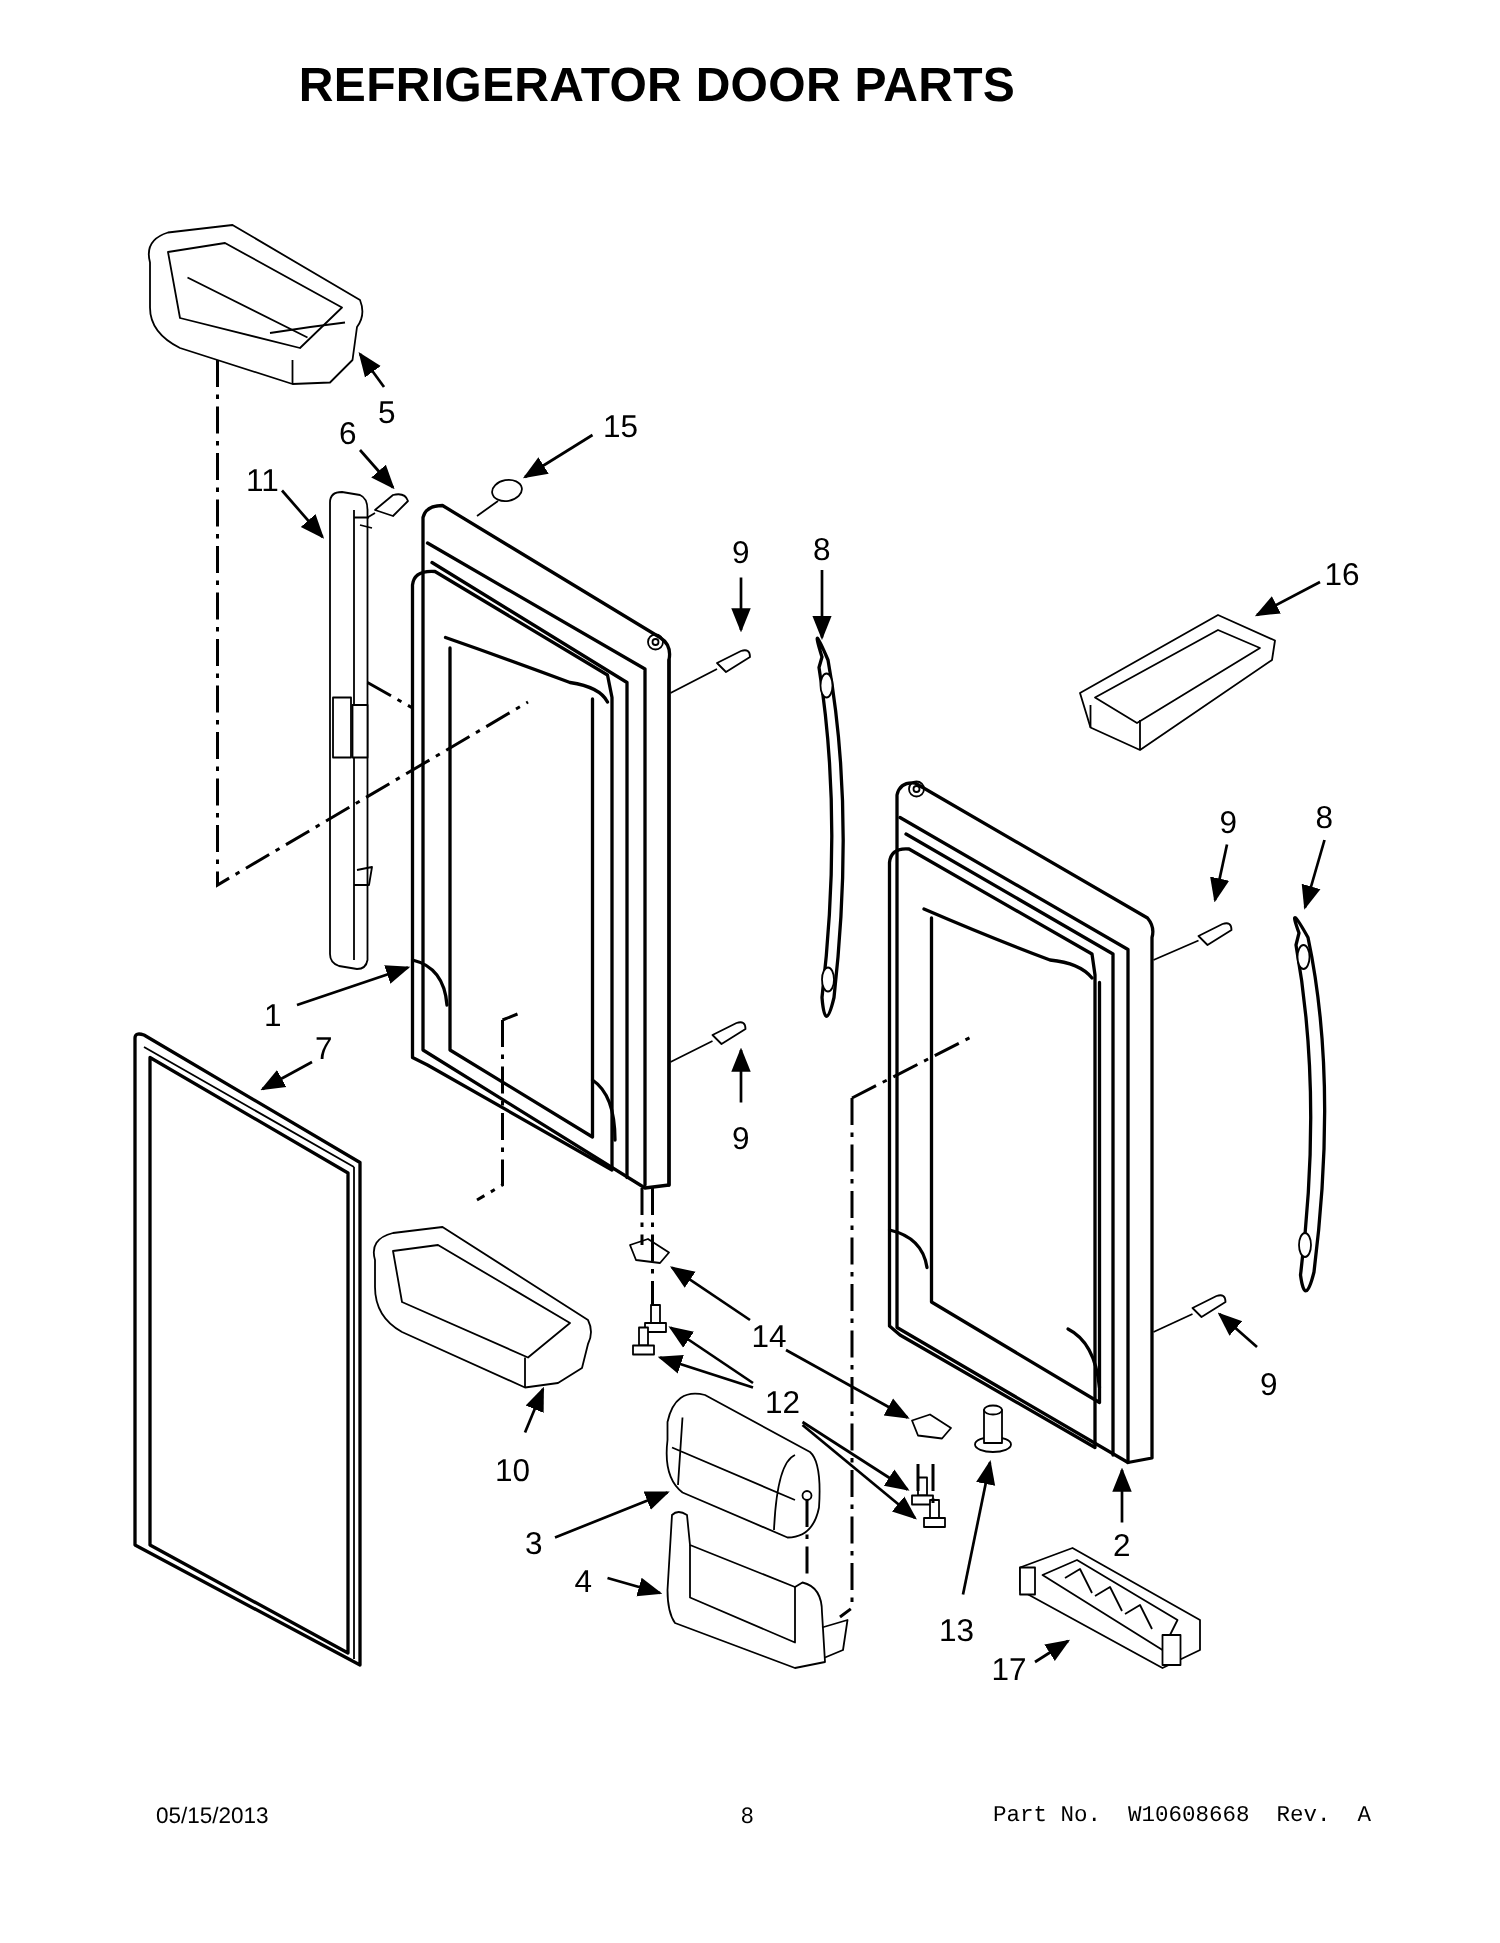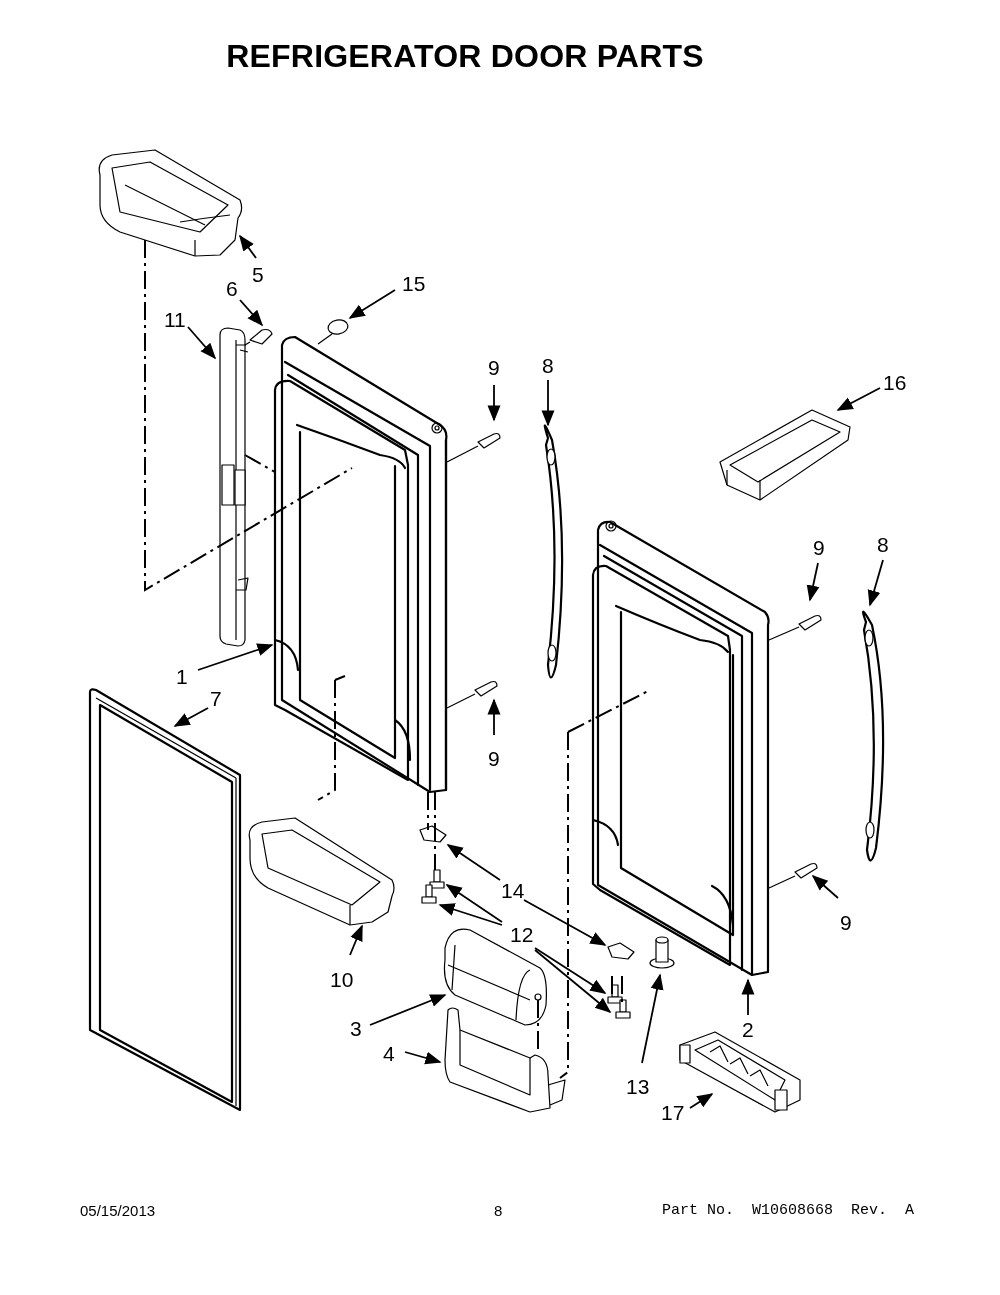--- a/index.html
+++ b/index.html
@@ -1,19 +1,19 @@
 <!DOCTYPE html>
 <html><head>
 <meta charset="utf-8">
 <style>
   html, body { margin: 0; padding: 0; background: #ffffff; }
   body { width: 1000px; height: 1295px; position: relative; overflow: hidden; font-family: "Liberation Sans", sans-serif; color: #000; }
-  .title { position: absolute; left: 0; width: 876px; top: 38px; text-align: center; font-weight: bold; font-size: 32px; letter-spacing: 0.2px; padding-left: 27px; }
+  .title { position: absolute; left: 0; width: 876px; top: 38px; text-align: center; font-weight: bold; font-size: 32px; letter-spacing: 0.2px; }
   .footer { position: absolute; top: 1202px; font-size: 15px; }
-  .footer.date { left: 80px; }
+  .footer.date { left: 104px; }
   .footer.page { left: 494px; }
   .footer.partno { right: 86px; }
   svg.diagram { position: absolute; left: 0; top: 0; }
   .ln { fill: none; stroke: #000; stroke-width: 2.2; stroke-linejoin: round; stroke-linecap: round; }
   .lt { fill: none; stroke: #000; stroke-width: 1.2; stroke-linejoin: round; }
   .fl { fill: #fff; stroke: #000; stroke-width: 1.2; stroke-linejoin: round; }
   .fl2 { fill: #fff; stroke: #000; stroke-width: 2.2; stroke-linejoin: round; }
   .dash { fill: none; stroke: #000; stroke-width: 2; stroke-dasharray: 18 5 3 5; }
   .lead { fill: none; stroke: #000; stroke-width: 1.8; }
   .callout { font-family: "Liberation Sans", sans-serif; font-size: 21px; fill: #000; }

